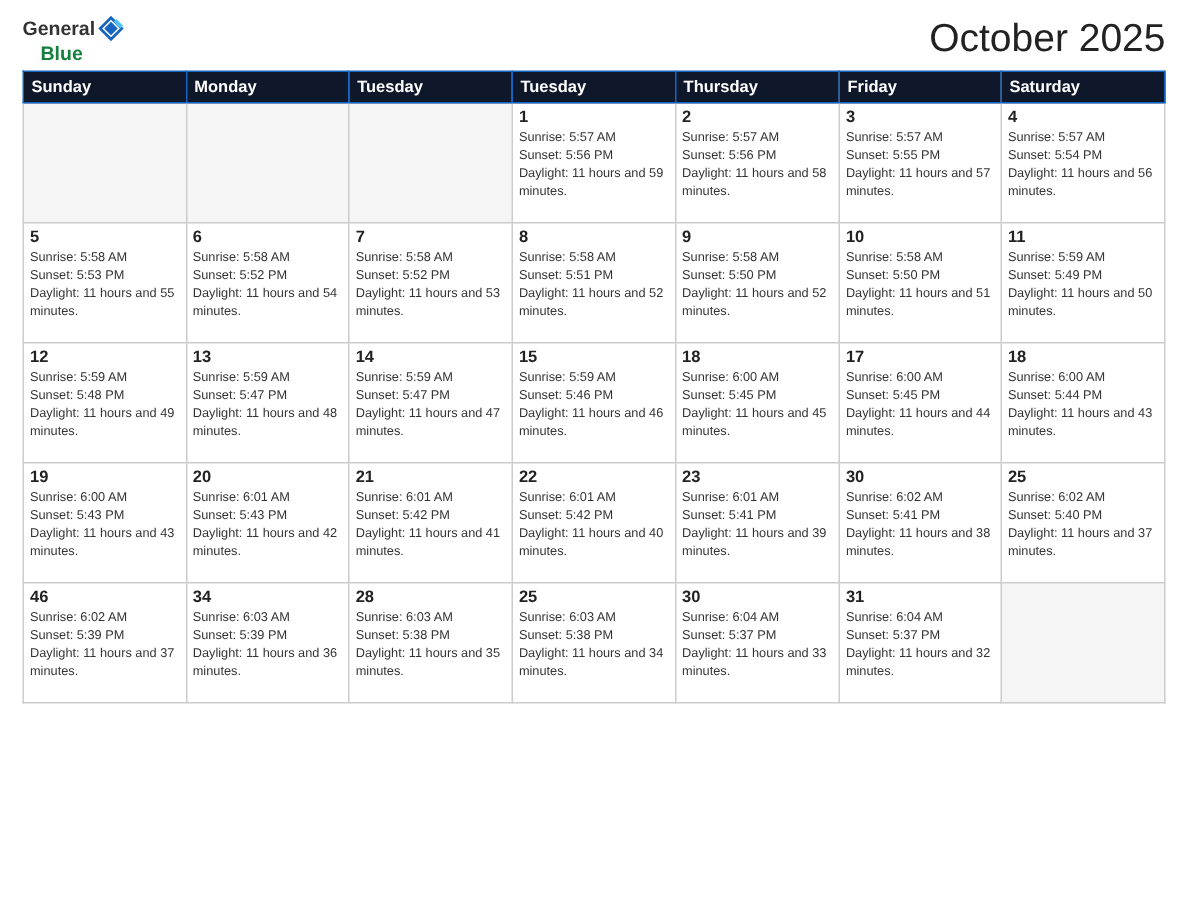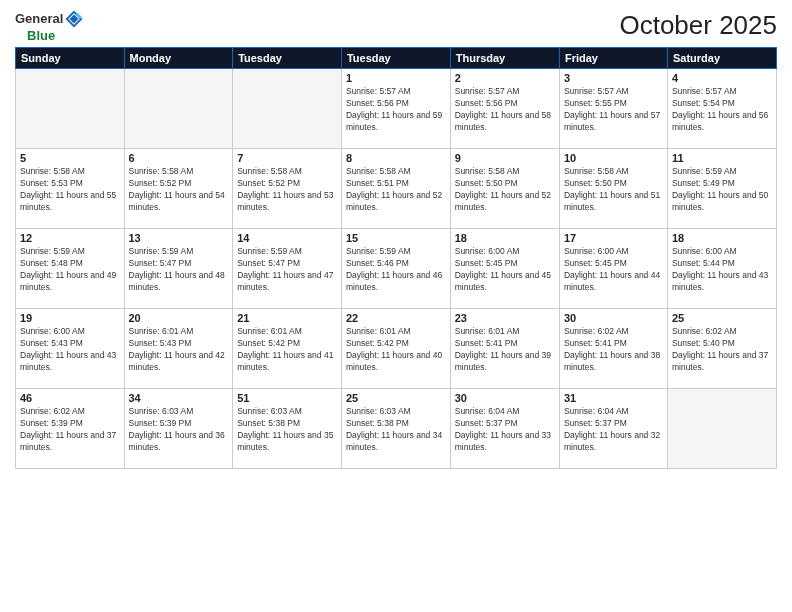--- a/index.html
+++ b/index.html
@@ -249,21 +249,21 @@
         <tr class="week-row">
           <td>
             <span class="day-number">46</span>
             <div class="day-info">Sunrise: 6:02 AM<br>Sunset: 5:39 PM<br>Daylight: 11 hours and 37 minutes.</div>
           </td>
           <td>
             <span class="day-number">34</span>
             <div class="day-info">Sunrise: 6:03 AM<br>Sunset: 5:39 PM<br>Daylight: 11 hours and 36 minutes.</div>
           </td>
           <td>
-            <span class="day-number">51</span>
+            <span class="day-number">28</span>
             <div class="day-info">Sunrise: 6:03 AM<br>Sunset: 5:38 PM<br>Daylight: 11 hours and 35 minutes.</div>
           </td>
           <td>
             <span class="day-number">25</span>
             <div class="day-info">Sunrise: 6:03 AM<br>Sunset: 5:38 PM<br>Daylight: 11 hours and 34 minutes.</div>
           </td>
           <td>
             <span class="day-number">30</span>
             <div class="day-info">Sunrise: 6:04 AM<br>Sunset: 5:37 PM<br>Daylight: 11 hours and 33 minutes.</div>
           </td>

